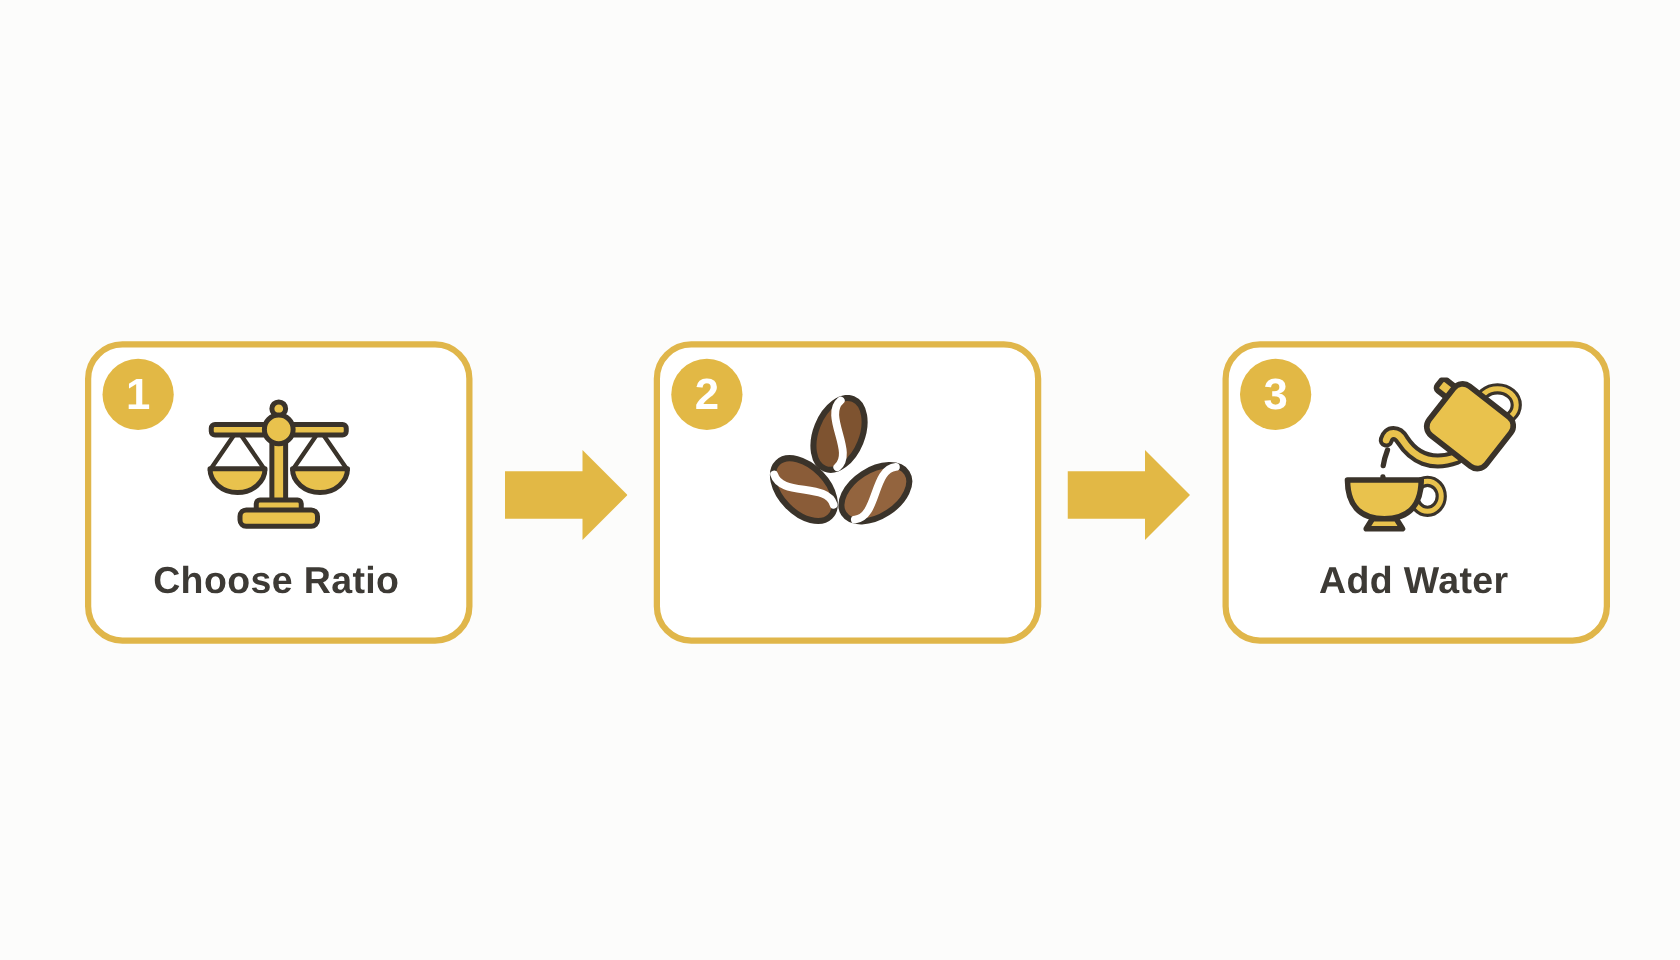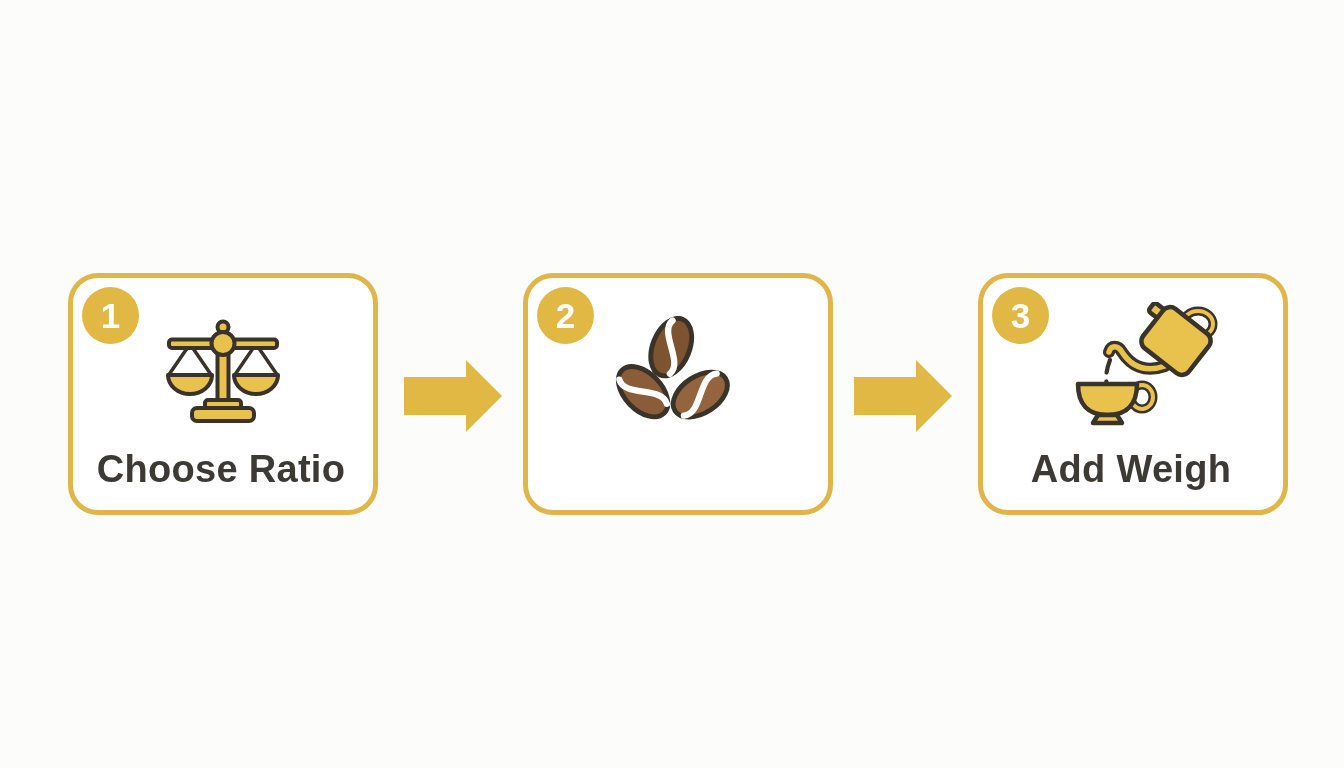--- a/index.html
+++ b/index.html
@@ -45,21 +45,21 @@
   .icon-wrap{
     position:absolute;left:0;right:0;
     display:flex;justify-content:center;
   }
   .icon-wrap.scale{top:40px;}
   .icon-wrap.beans{top:38px;}
   .icon-wrap.kettle{top:24px;transform:translateX(12px);}
   .step-label{
     position:absolute;left:0;right:4px;top:170px;
     text-align:center;
-    font-size:38px;font-weight:bold;
+    font-size:30px;font-weight:bold;
     color:var(--text);
     letter-spacing:0.3px;
   }
   .arrow{position:absolute;top:360px;width:98px;height:72px;}
   .arrow.a1{left:404px;}
   .arrow.a2{left:854px;}
   .arrow-shape{fill:var(--gold);}
 
   
   .gfill{fill:var(--icon-gold);stroke:var(--outline);stroke-width:4;stroke-linejoin:round;}
@@ -153,16 +153,16 @@
         <path class="water" d="M37,58 C34,66 32,74 34,84"></path>
 
         <ellipse class="ol-band" cx="69" cy="95" rx="11" ry="12" stroke-width="9"></ellipse>
         <ellipse class="gold-band" cx="69" cy="95" rx="11" ry="12" stroke-width="4"></ellipse>
 
         <path class="gfill-k" d="M5,82 L64,82 C64,101 55,113 34.5,113 C14,113 5,101 5,82 Z"></path>
 
         <path class="gfill-k" d="M25,113 L44,113 L49,121 L20,121 Z"></path>
       </svg>
     </div>
-    <div class="step-label">Add Weigh</div>
+    <div class="step-label">Add Water</div>
   </div>
 
 </div>
 
 </body></html>

